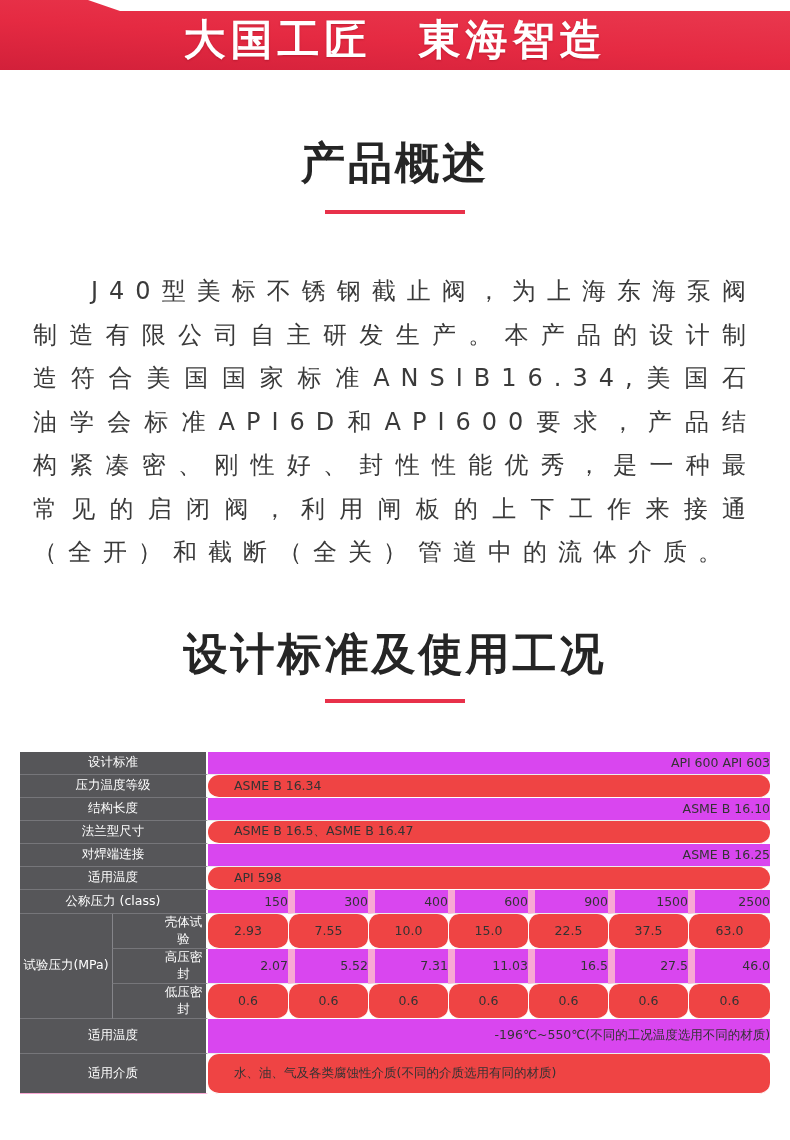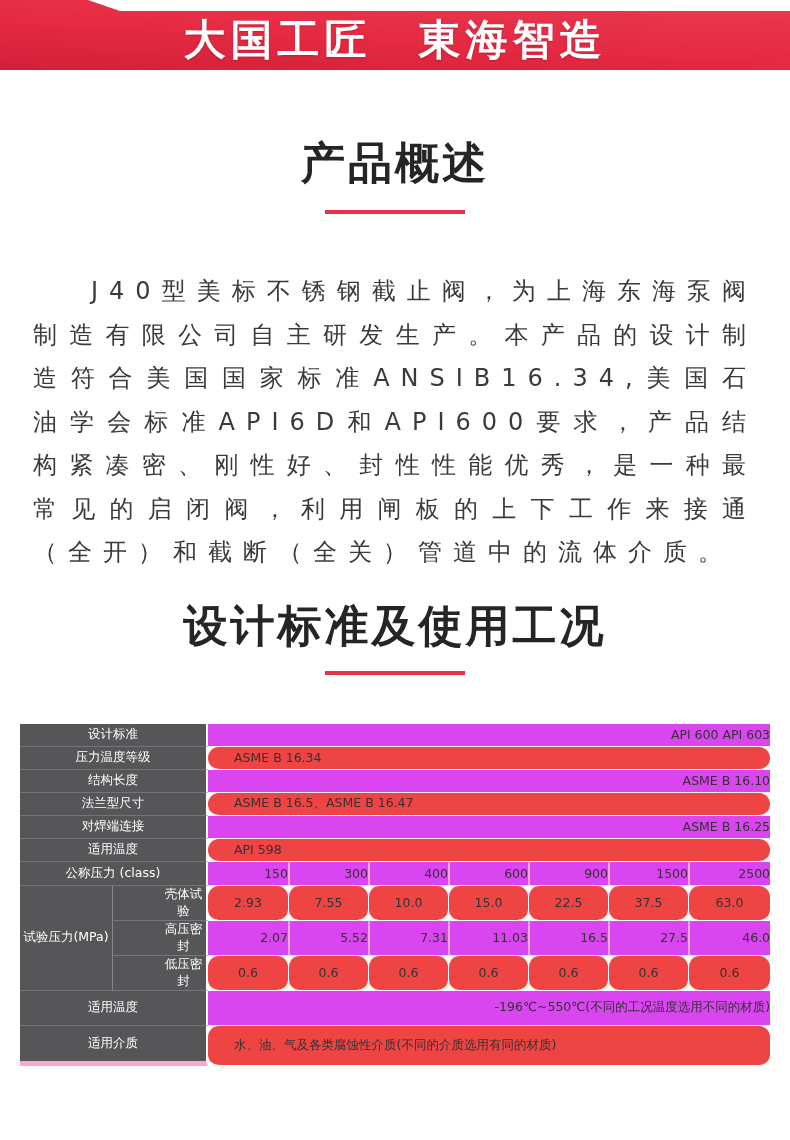--- a/index.html
+++ b/index.html
@@ -18,21 +18,21 @@
     color:#ffffff; font-size:42px; font-weight:700; letter-spacing:5px;
     text-shadow:0 1px 2px rgba(130,10,25,.35);
   }
 
   
   .sec-heading {
     text-align:center; font-size:44px; font-weight:700;
     color:#252525; letter-spacing:3px; line-height:1;font-family:Liberation Mono, monospace;
   }
   .h1 { margin-top:74px; }
-  .h2 { margin-top:32px; }
+  .h2 { margin-top:60px; }
   .red-rule { width:140px; height:4px; background:#e8314a; margin:22px auto 0; }
   .red-rule.second { margin-top:20px; }
 
   
   .overview-text {
     width:724px; margin:56px auto 0;
     font-size:24px; line-height:43.5px; letter-spacing:11px;
     color:#3a3a3a; text-align:justify; word-break:break-all;
     text-indent:58px;
   }
@@ -48,27 +48,27 @@
   td.lbl {
     background:#565659; color:#fff; text-align:center;
     border-bottom:1px solid #76767a; font-weight:400;
   }
   td.lbl-edge { border-right:2px solid #ffffff; }
   td.sub-lbl { border-left:1px solid #85858a;padding-left:48px; }
   td.val { padding-left:26px; text-align:left; }
   tr.w td.val, tr.w td.num { background:#d946ef; border-bottom:1px solid #ececec;text-align:right; }
   tr.g td.val, tr.g td.num { background:#ef4444; border-bottom:1px solid #ffffff;border-radius:11px; }
   td.num { text-align:center; padding:0; }
-  tr.w td.num + td.num { border-left:2px solid #f9a8d4;margin-top:16px; }
+  tr.w td.num + td.num { border-left:7px solid #f9a8d4;margin-top:16px; }
   tr.g td.num + td.num { border-left:1px solid #ffffff; }
   tr.r23 td { height:23px; }
   tr.r24 td { height:24px; }
   tr.r35 td { height:35px; }
   tr.r40 td { height:40px; }
-  tr.last td { border-bottom:5px solid #f9a8d4; }
+  tr.last td { border-bottom:1px solid #f9a8d4; }
 </style>
 </head>
 <body>
 
 <div class="banner">
   <span class="banner-title">大国工匠　東海智造</span>
 </div>
 
 <div class="sec-heading h1">产品概述</div>
 <div class="red-rule"></div>

